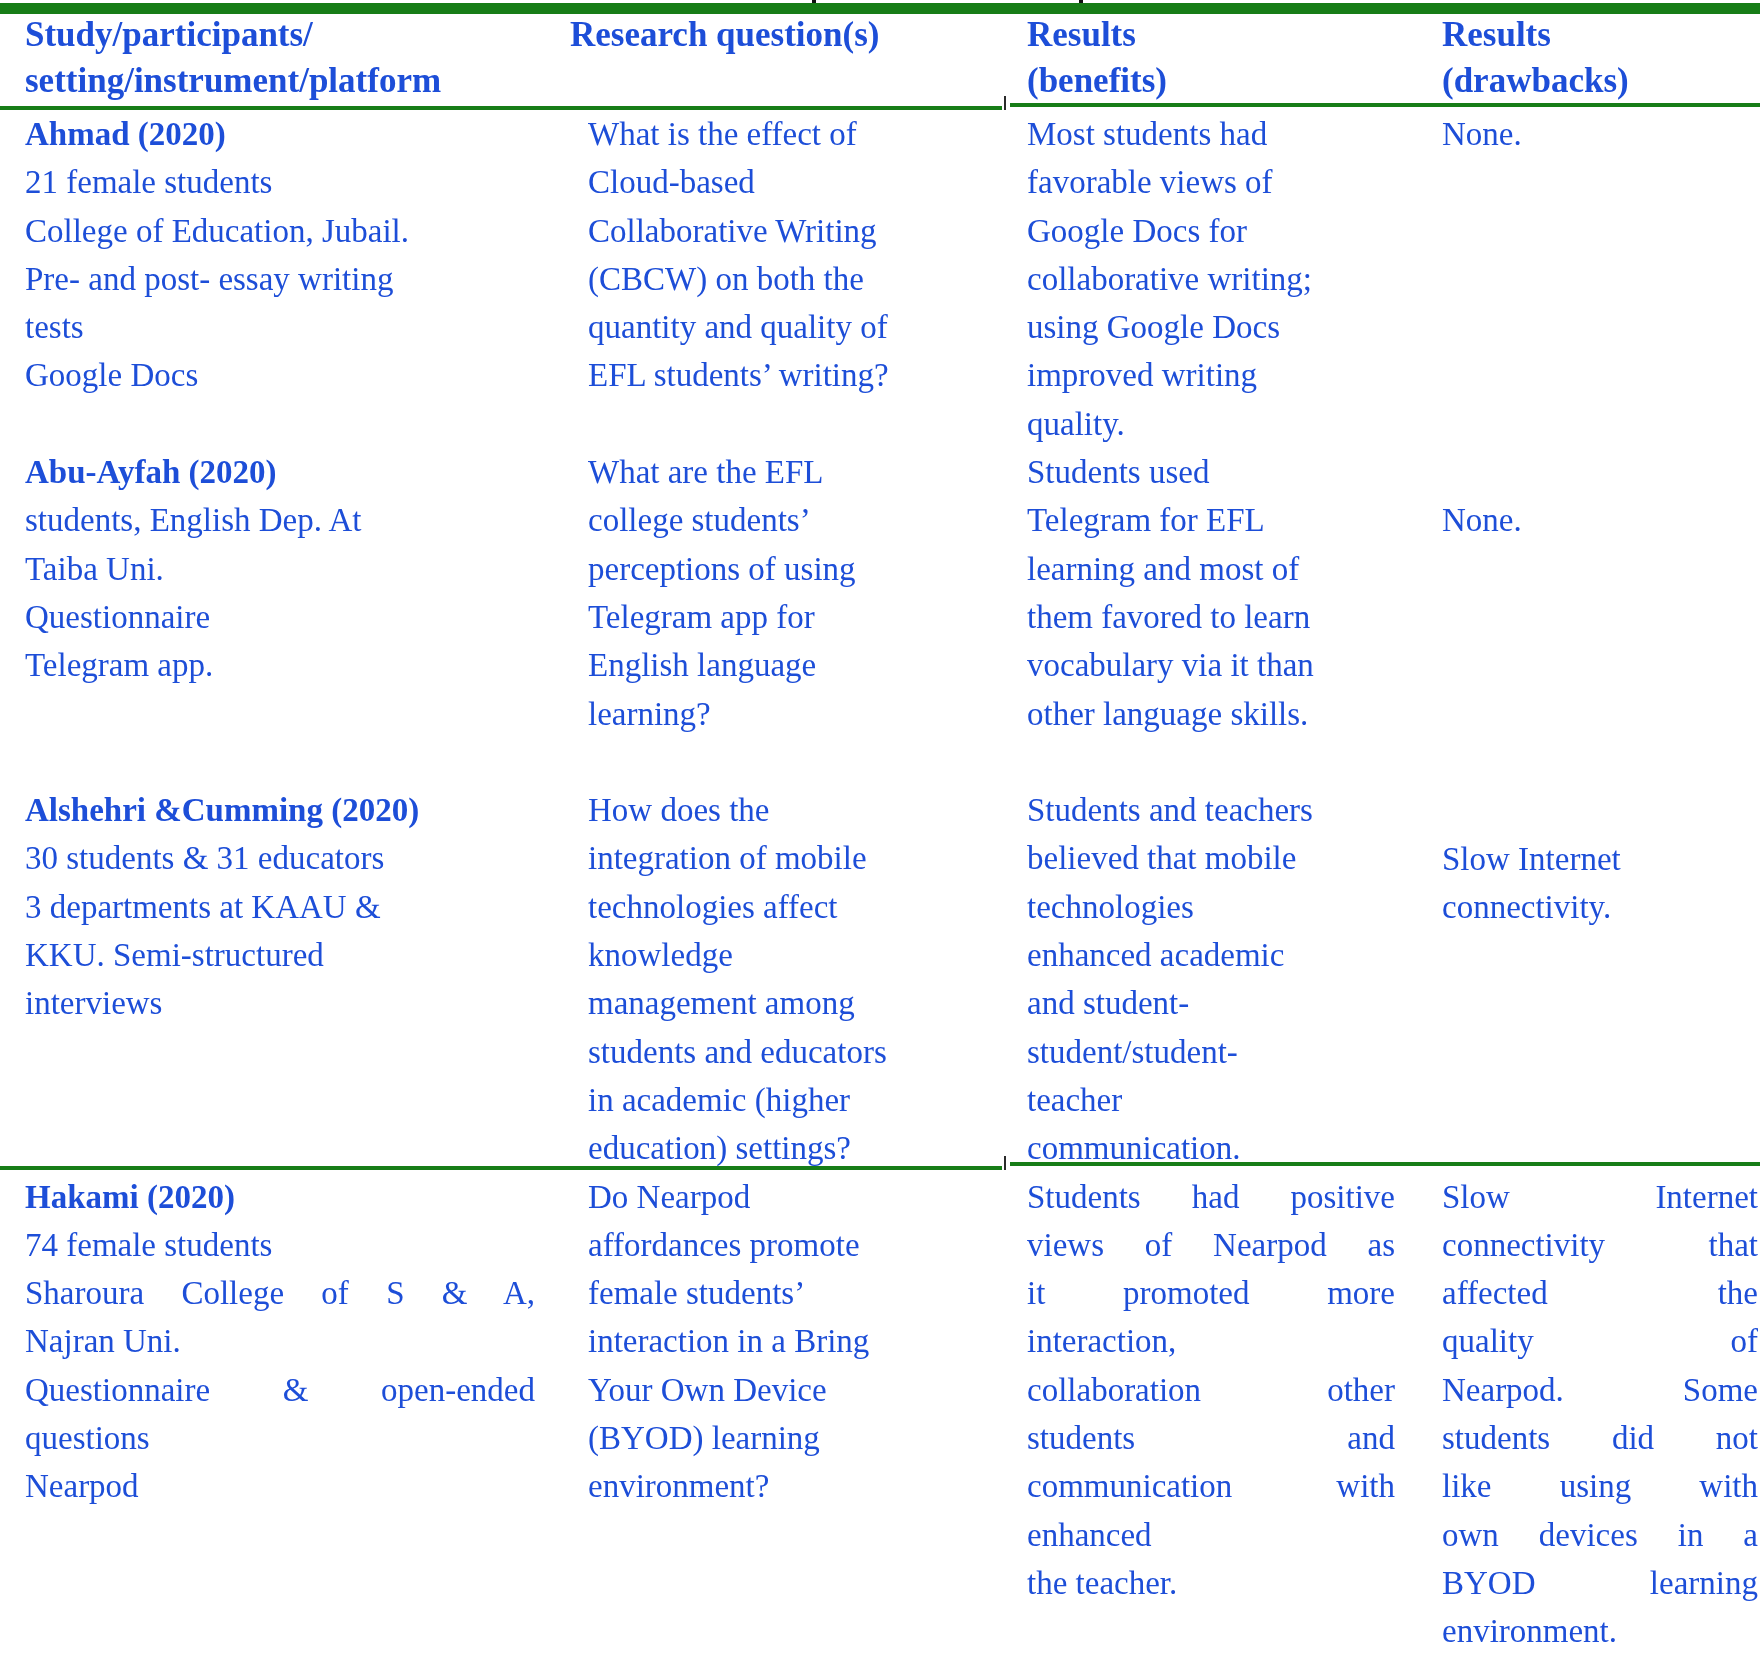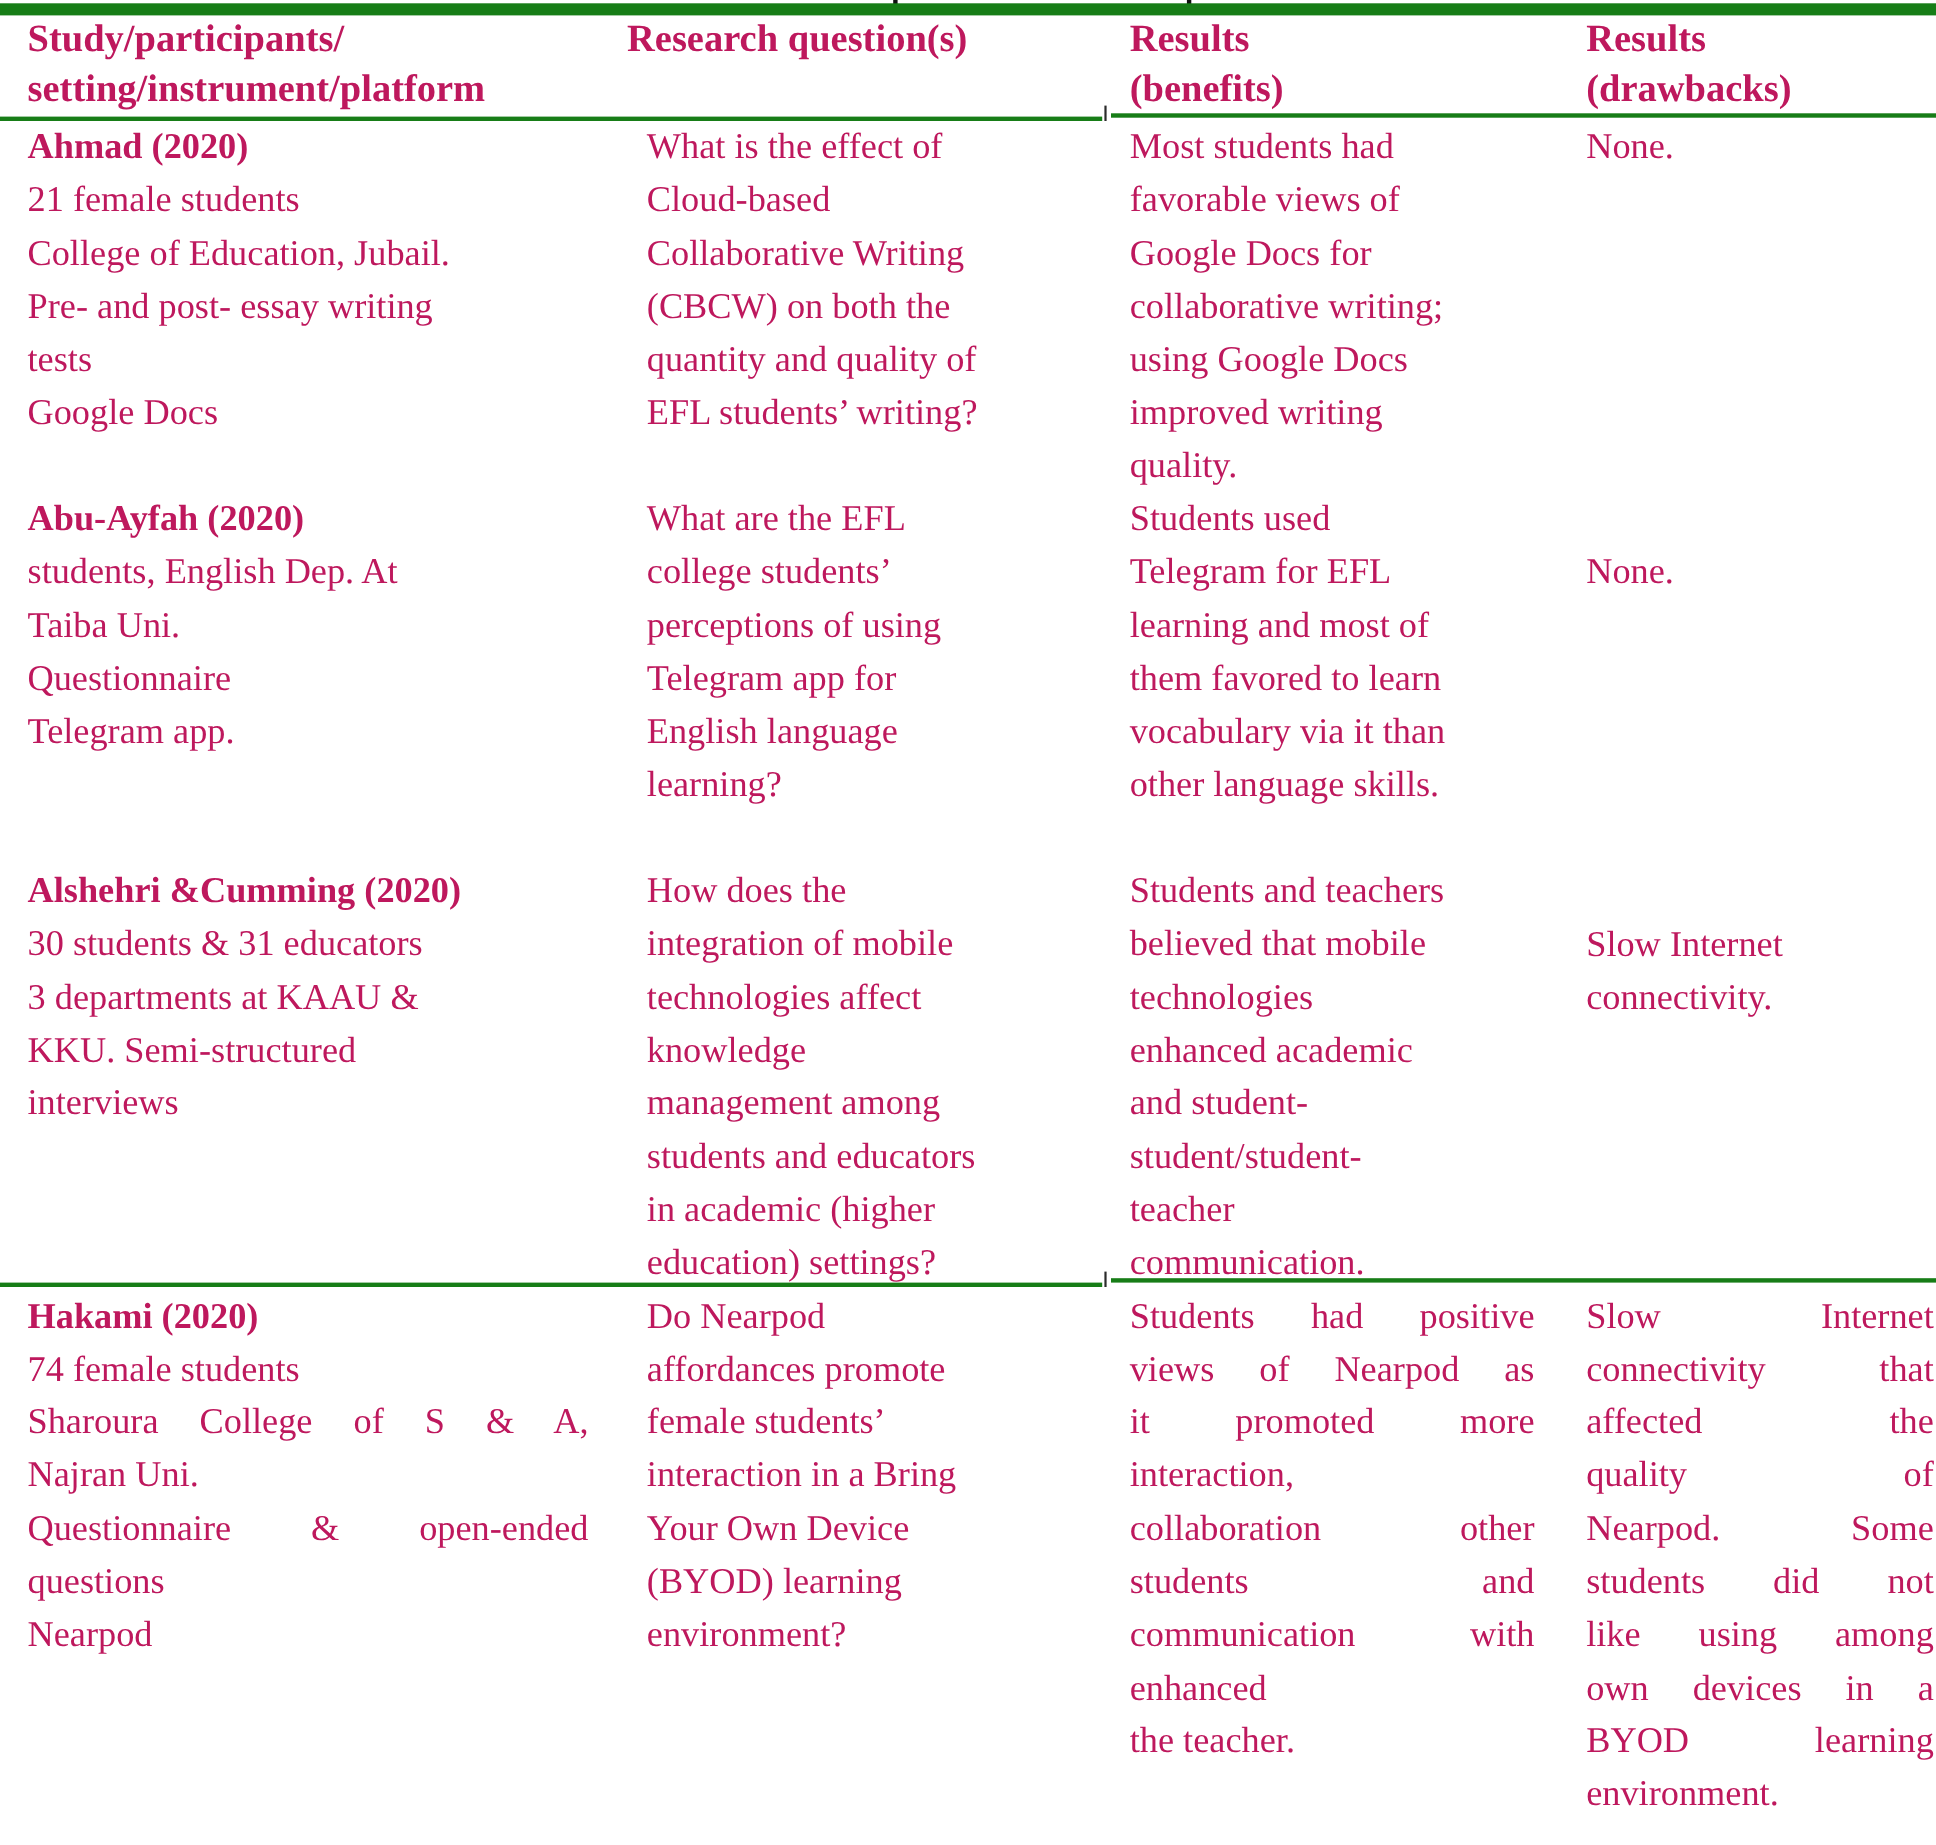--- a/index.html
+++ b/index.html
@@ -2,21 +2,21 @@
 <html><head>
 <meta charset="utf-8">
 <style>
   html, body { margin: 0; padding: 0; background: #ffffff; }
   #page {
     position: relative;
     width: 1760px;
     height: 1677px;
     background: #ffffff;
     font-family: "Liberation Serif", "DejaVu Serif", serif;
-    color: #be185d;
+    color: #1d4ed8;
     overflow: hidden;
   }
   
   .rule { position: absolute; background: #177d17; }
   #top-bar        { left: 0;    top: 3px;    width: 1760px; height: 11px; }
   #head-sep-left  { left: 0;    top: 106px;  width: 1002px; height: 4px; }
   #head-sep-right { left: 1010px; top: 103px; width: 750px;  height: 4px; }
   #row-sep-left   { left: 0;    top: 1166px; width: 1002px; height: 4px; }
   #row-sep-right  { left: 1010px; top: 1162px; width: 750px; height: 4px; }
   .cell-tick { position: absolute; width: 2px; background: #2b2b2b; }
@@ -200,21 +200,21 @@
         <div class="line j">enhanced</div>
         <div class="line">the teacher.</div>
       </div>
       <div class="cell" style="left: 1442px; width: 316px; top: 1172.6px;">
         <div class="line j">Slow Internet</div>
         <div class="line j">connectivity that</div>
         <div class="line j">affected the</div>
         <div class="line j">quality of</div>
         <div class="line j">Nearpod. Some</div>
         <div class="line j">students did not</div>
-        <div class="line j">like using among</div>
+        <div class="line j">like using with</div>
         <div class="line j">own devices in a</div>
         <div class="line j">BYOD learning</div>
         <div class="line">environment.</div>
       </div>
     </div>
 
   <div id="row-sep-left" class="rule"></div>
   <div id="row-sep-right" class="rule"></div>
   <div id="row-tick" class="cell-tick"></div>
 

